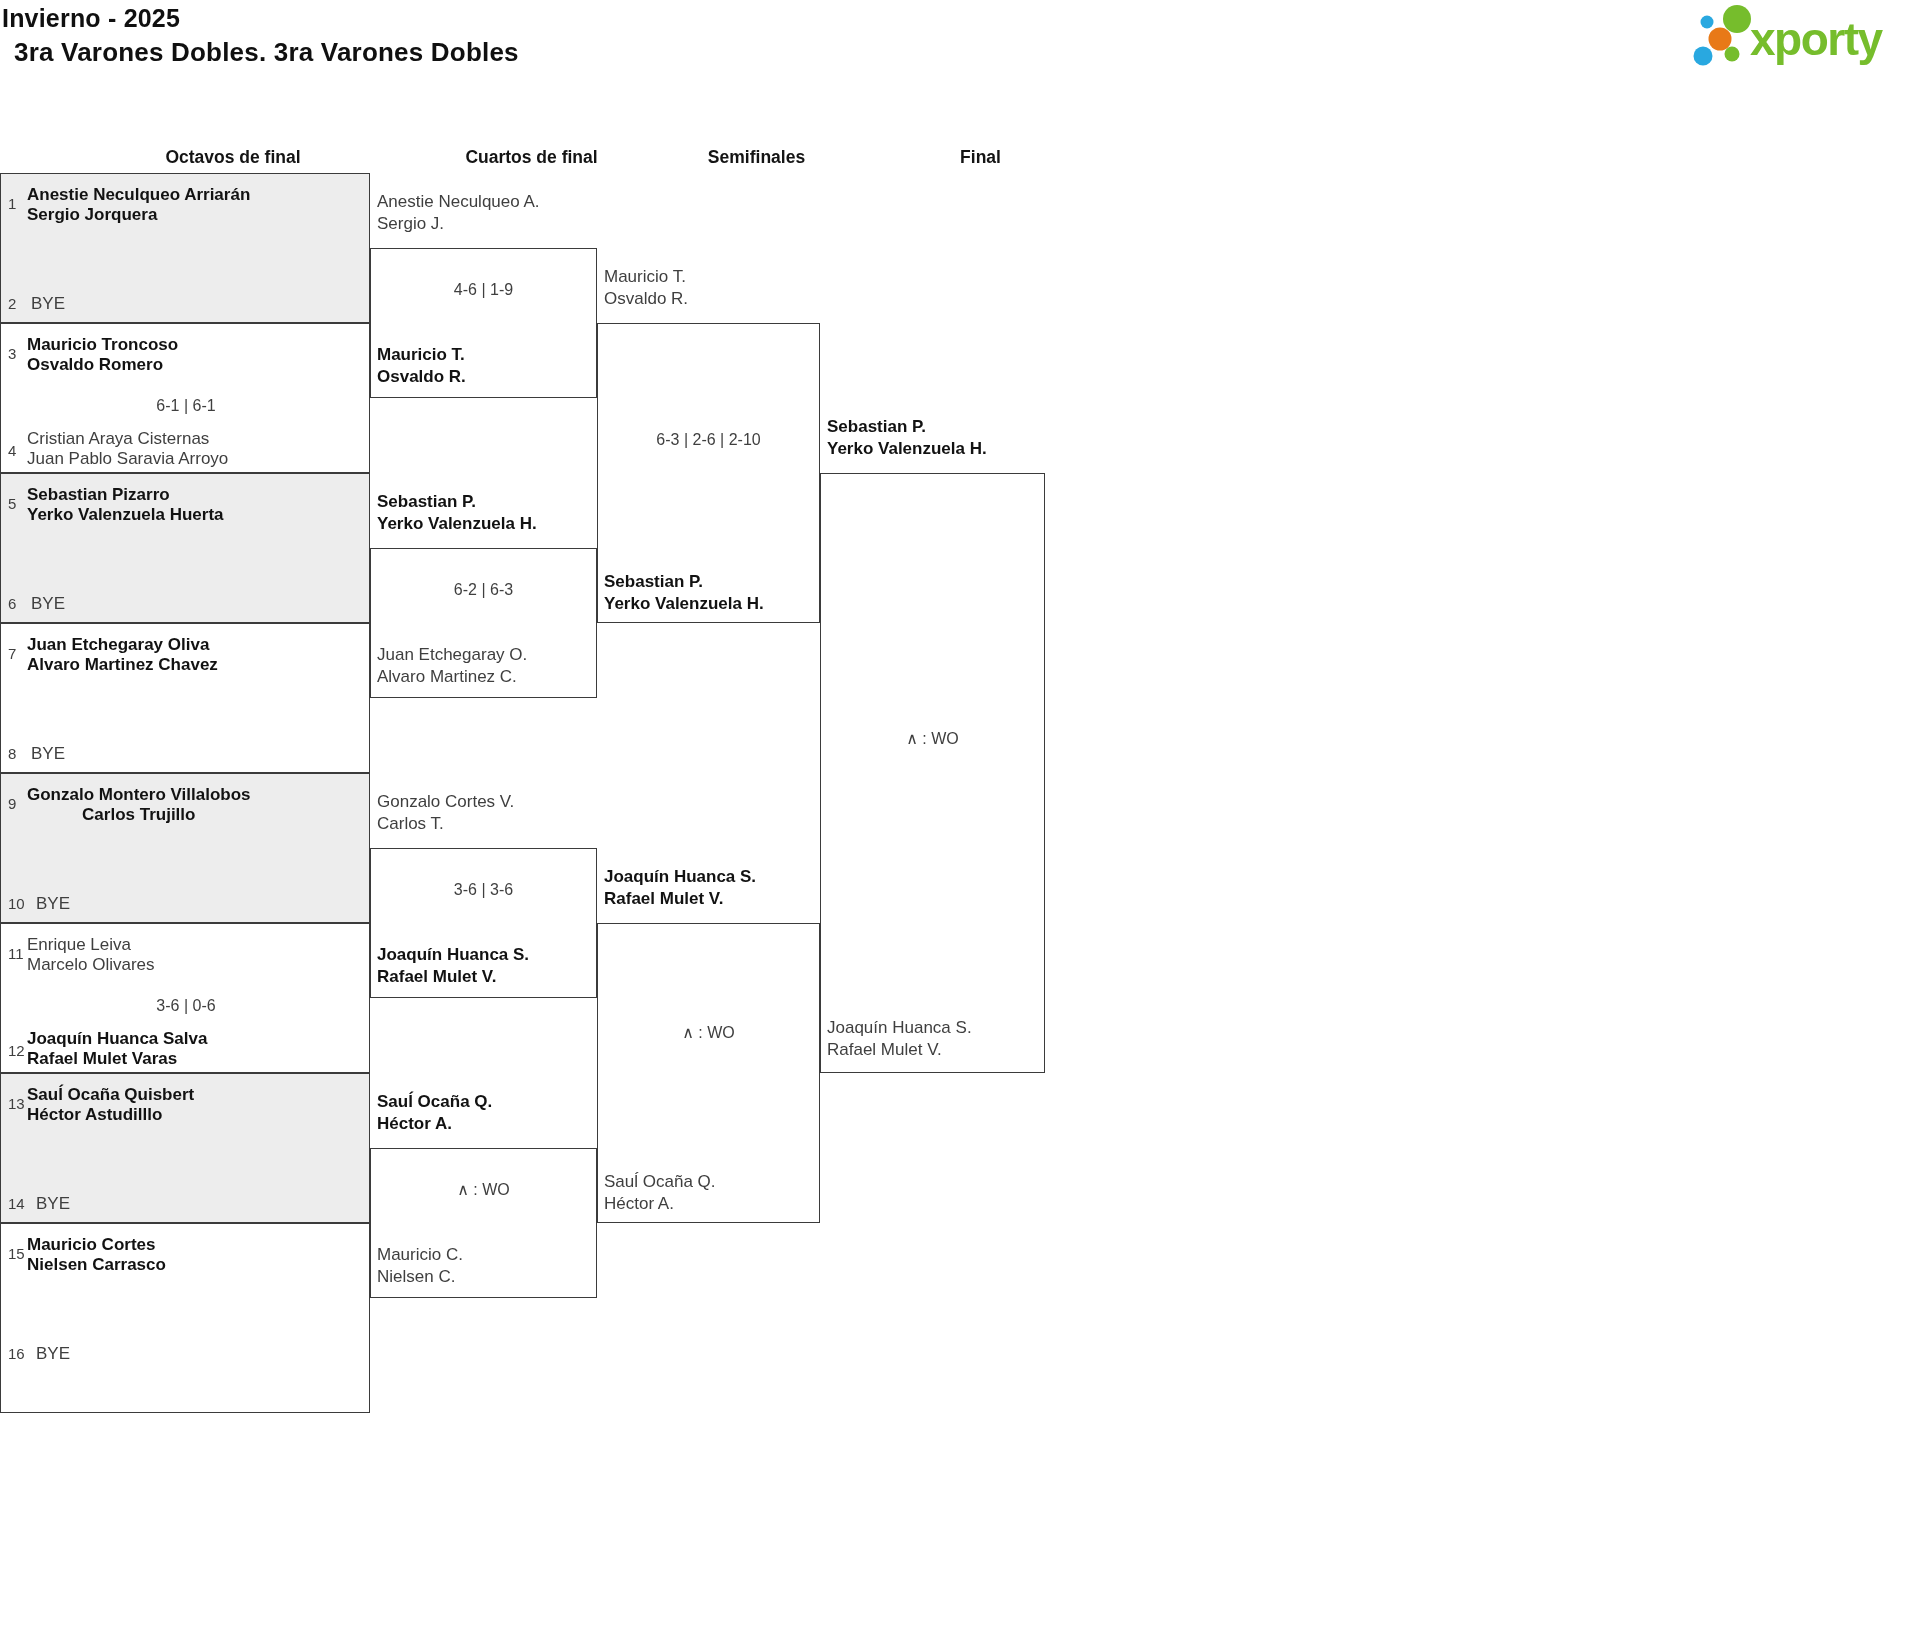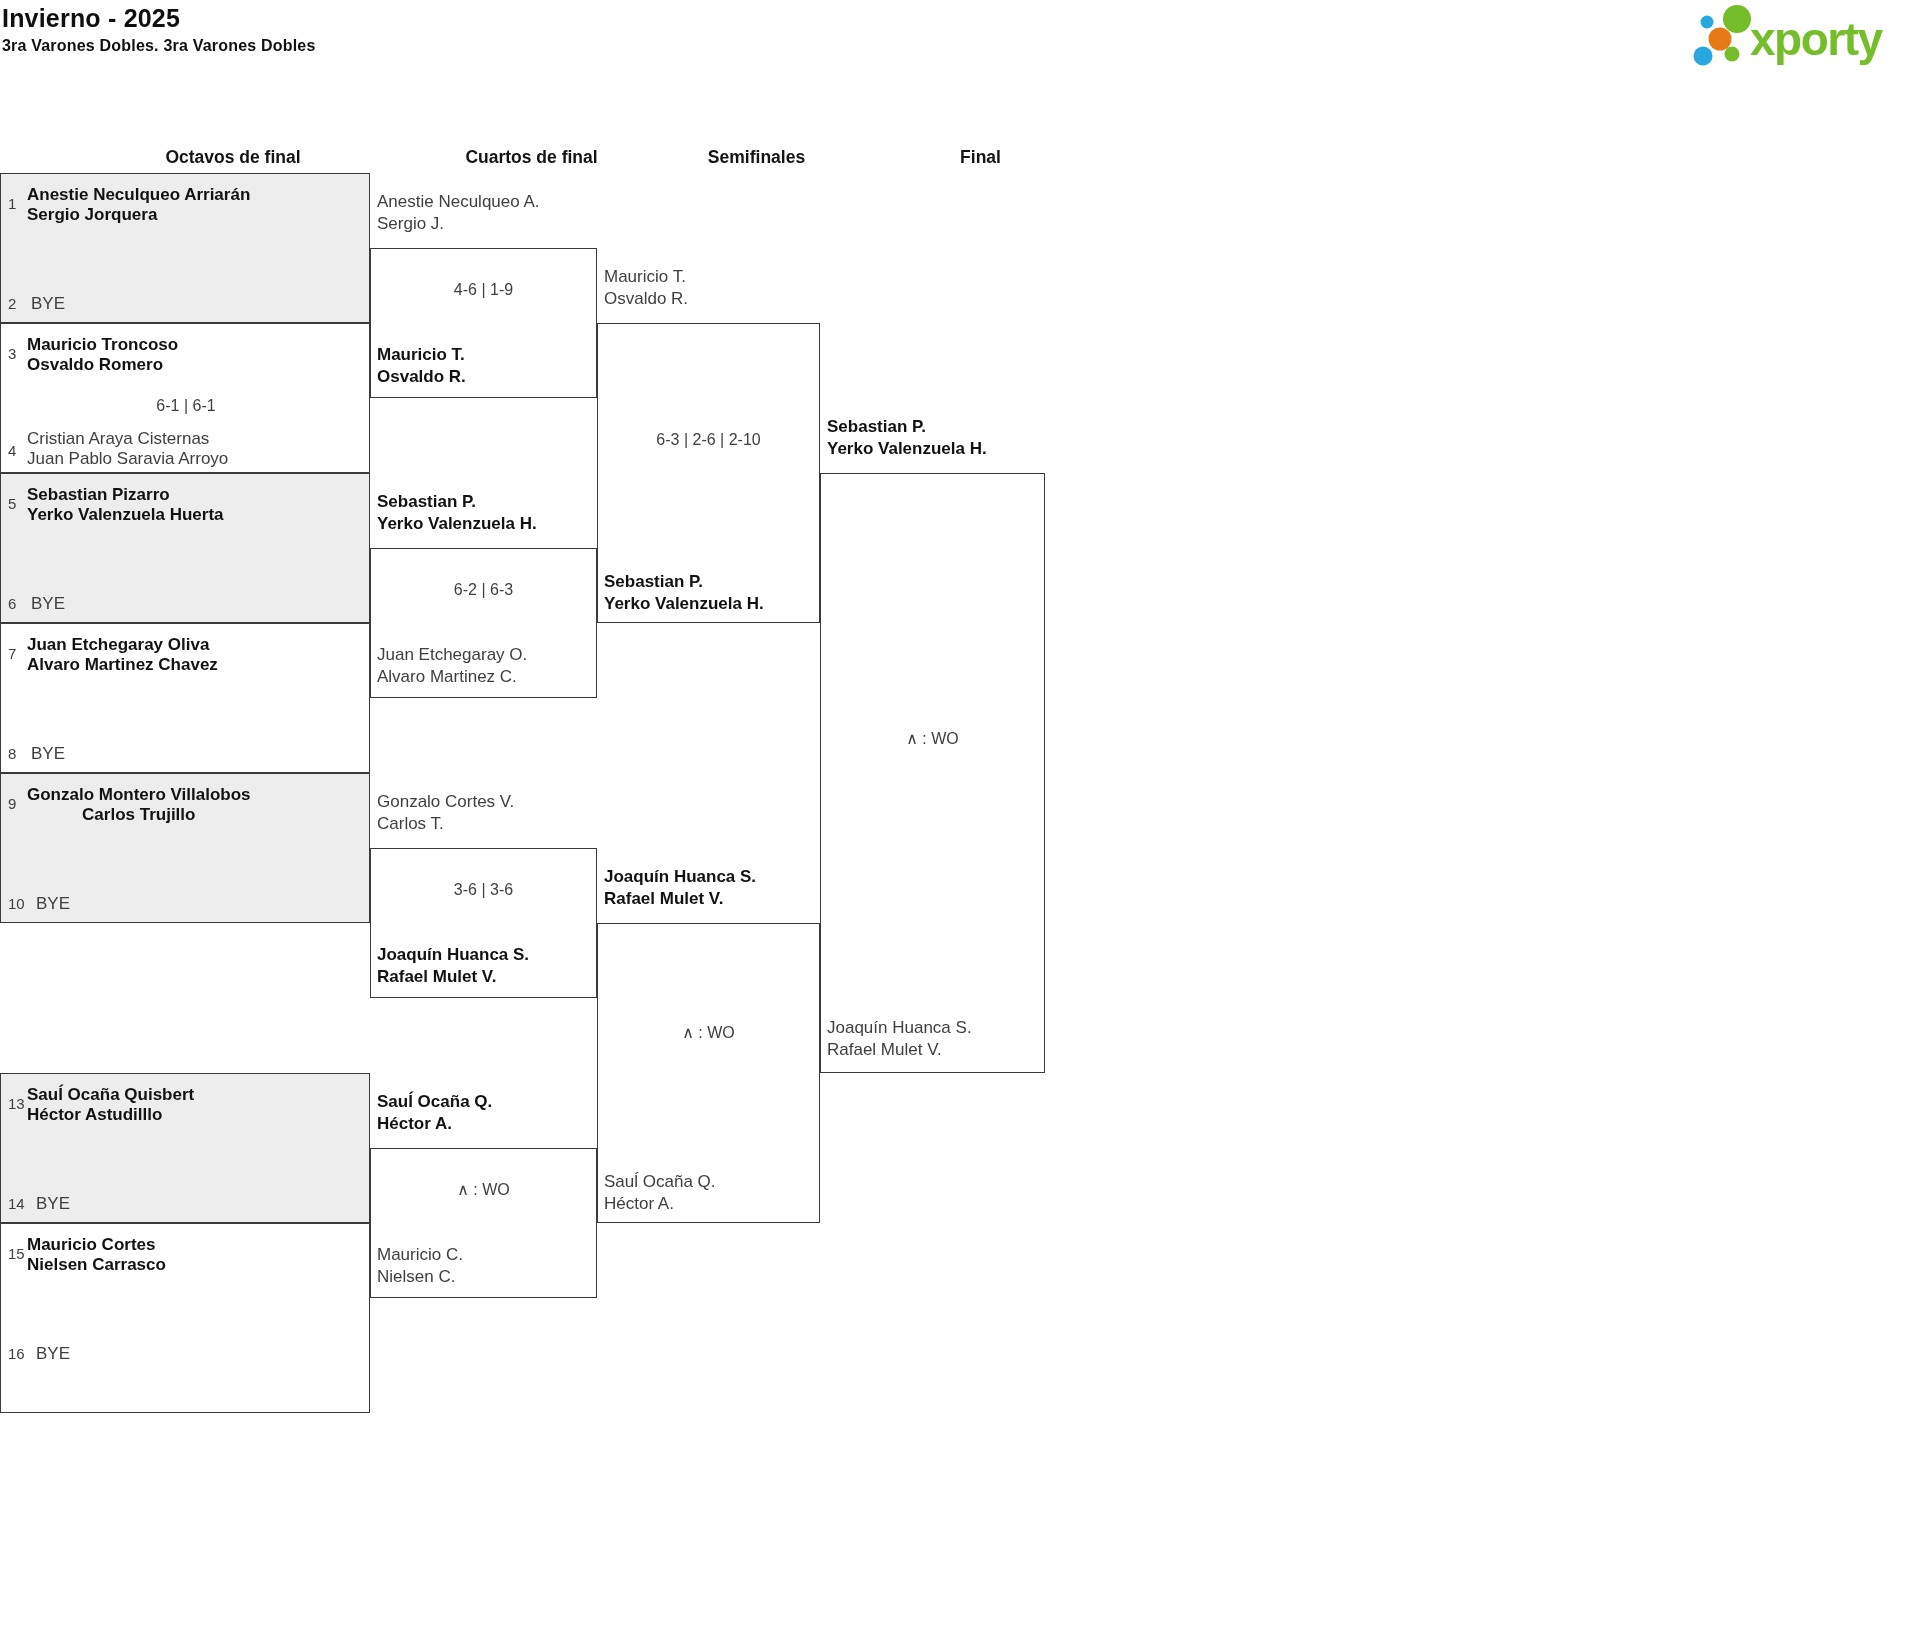--- a/index.html
+++ b/index.html
@@ -1,21 +1,21 @@
 <!DOCTYPE html>
 <html><head>
 <meta charset="utf-8">
 <style>
   html,body{margin:0;padding:0;background:#fff;}
   .stage{
     position:relative;width:1920px;height:1625px;background:#fff;overflow:hidden;
     font-family:"Liberation Sans","DejaVu Sans",sans-serif;color:#222;
   }
   .page-title{position:absolute;left:2px;top:4px;font-size:25px;font-weight:700;color:#101010;letter-spacing:.2px;}
-  .page-subtitle{position:absolute;left:2px;top:37px;font-size:16px;font-weight:700;color:#101010;letter-spacing:.2px;}
+  .page-subtitle{position:absolute;left:14px;top:37px;font-size:26px;font-weight:700;color:#101010;letter-spacing:.2px;}
   .bracket-title{position:absolute;left:0;top:88px;width:1920px;text-align:center;font-size:19px;font-weight:700;color:#141414;}
   .round-header{position:absolute;top:147px;text-align:center;font-size:17.5px;font-weight:700;color:#141414;padding-left:48px;}
   .box{position:absolute;border:1px solid #3b3b3b;box-sizing:border-box;background:#fff;}
   .box.shaded{background:#ededed;}
   .seed{position:absolute;left:7px;font-size:15px;color:#3f3f3f;line-height:20px;}
   .team{position:absolute;font-size:17px;line-height:20px;color:#3f3f3f;white-space:nowrap;}
   .team.rnd{line-height:22px;}
   .team.winner{font-weight:700;color:#121212;}
   .score{position:absolute;text-align:center;font-size:16px;color:#3f3f3f;line-height:20px;}
   .logo{position:absolute;left:1686px;top:2px;width:232px;height:70px;cursor:pointer;}
@@ -101,20 +101,33 @@
     <div class="team winner" style="left:26px;top:11px;text-align:center;">
       <div>Gonzalo Montero Villalobos</div>
         <div>Carlos Trujillo</div>
     </div>
     <span class="seed" style="top:120px;">10</span>
     <div class="team" style="left:35px;top:120px;">
       <div>BYE</div>
     </div>
   </div>
 
+  <div class="box" style="left:0;top:923px;width:370px;height:150px;">
+    <span class="seed" style="top:20px;">11</span>
+    <div class="team" style="left:26px;top:11px;">
+      <div>Enrique Leiva</div>
+        <div>Marcelo Olivares</div>
+    </div>
+    <div class="score" style="left:0;width:370px;top:72px;">3-6 | 0-6</div>
+    <span class="seed" style="top:117px;">12</span>
+    <div class="team winner" style="left:26px;top:105px;">
+      <div>Joaquín Huanca Salva</div>
+        <div>Rafael Mulet Varas</div>
+    </div>
+  </div>
 
   <div class="box shaded" style="left:0;top:1073px;width:370px;height:150px;">
     <span class="seed" style="top:20px;">13</span>
     <div class="team winner" style="left:26px;top:11px;">
       <div>Sauĺ Ocaña Quisbert</div>
         <div>Héctor Astudilllo</div>
     </div>
     <span class="seed" style="top:120px;">14</span>
     <div class="team" style="left:35px;top:120px;">
       <div>BYE</div>

